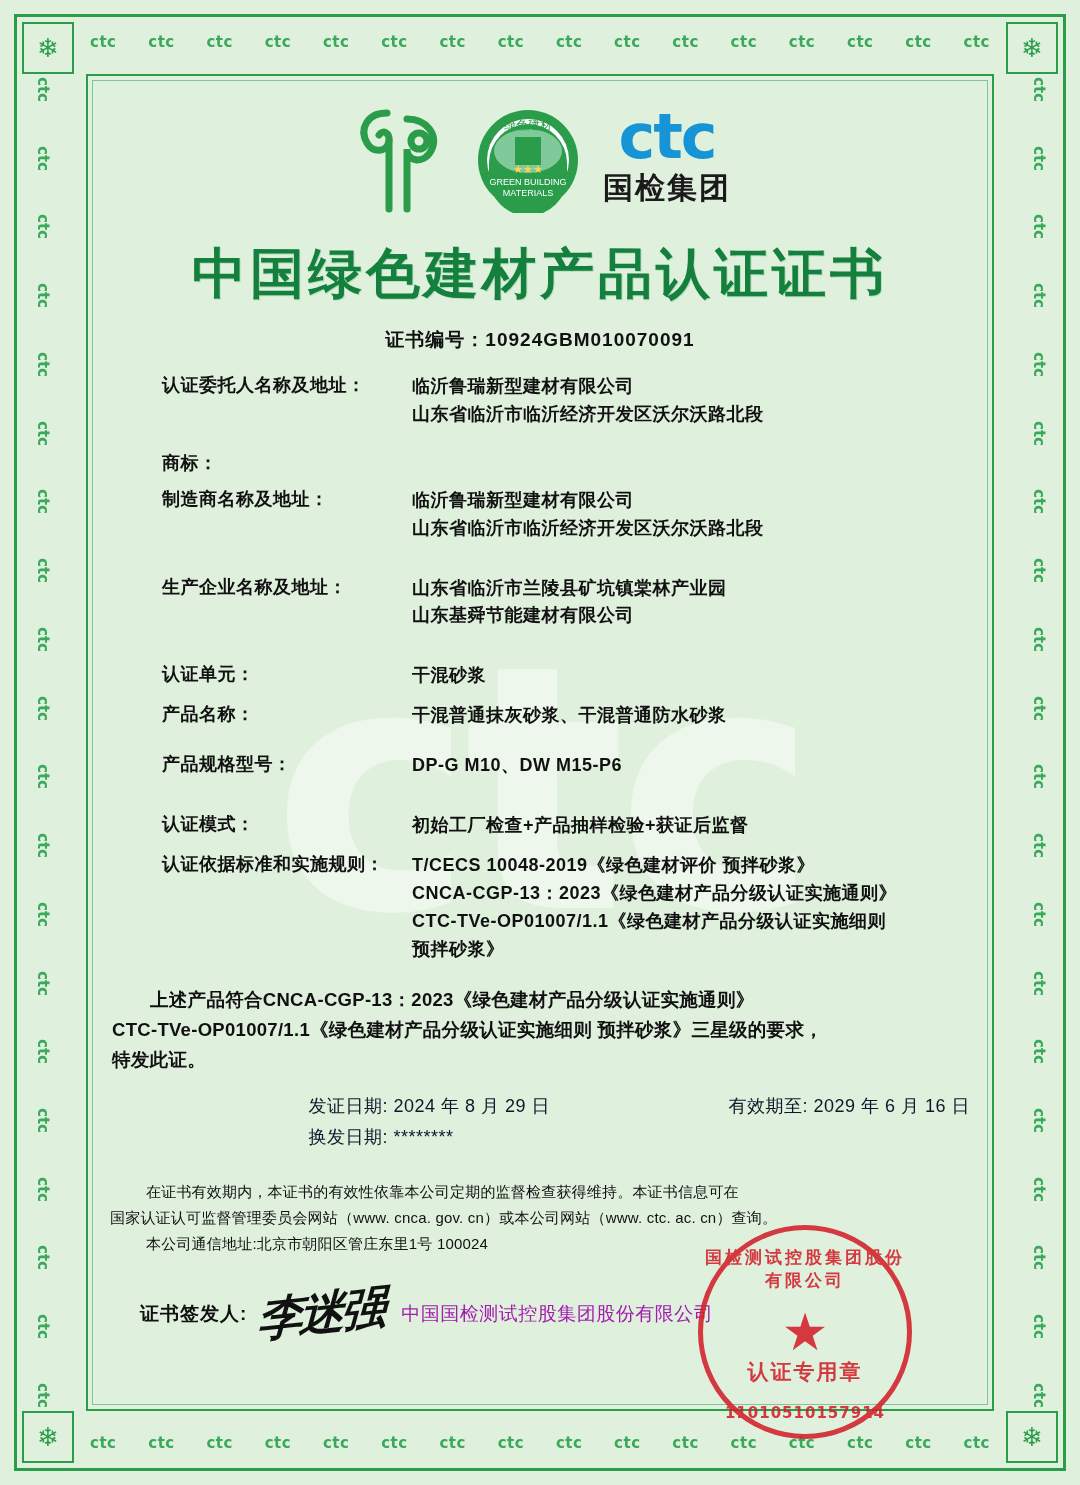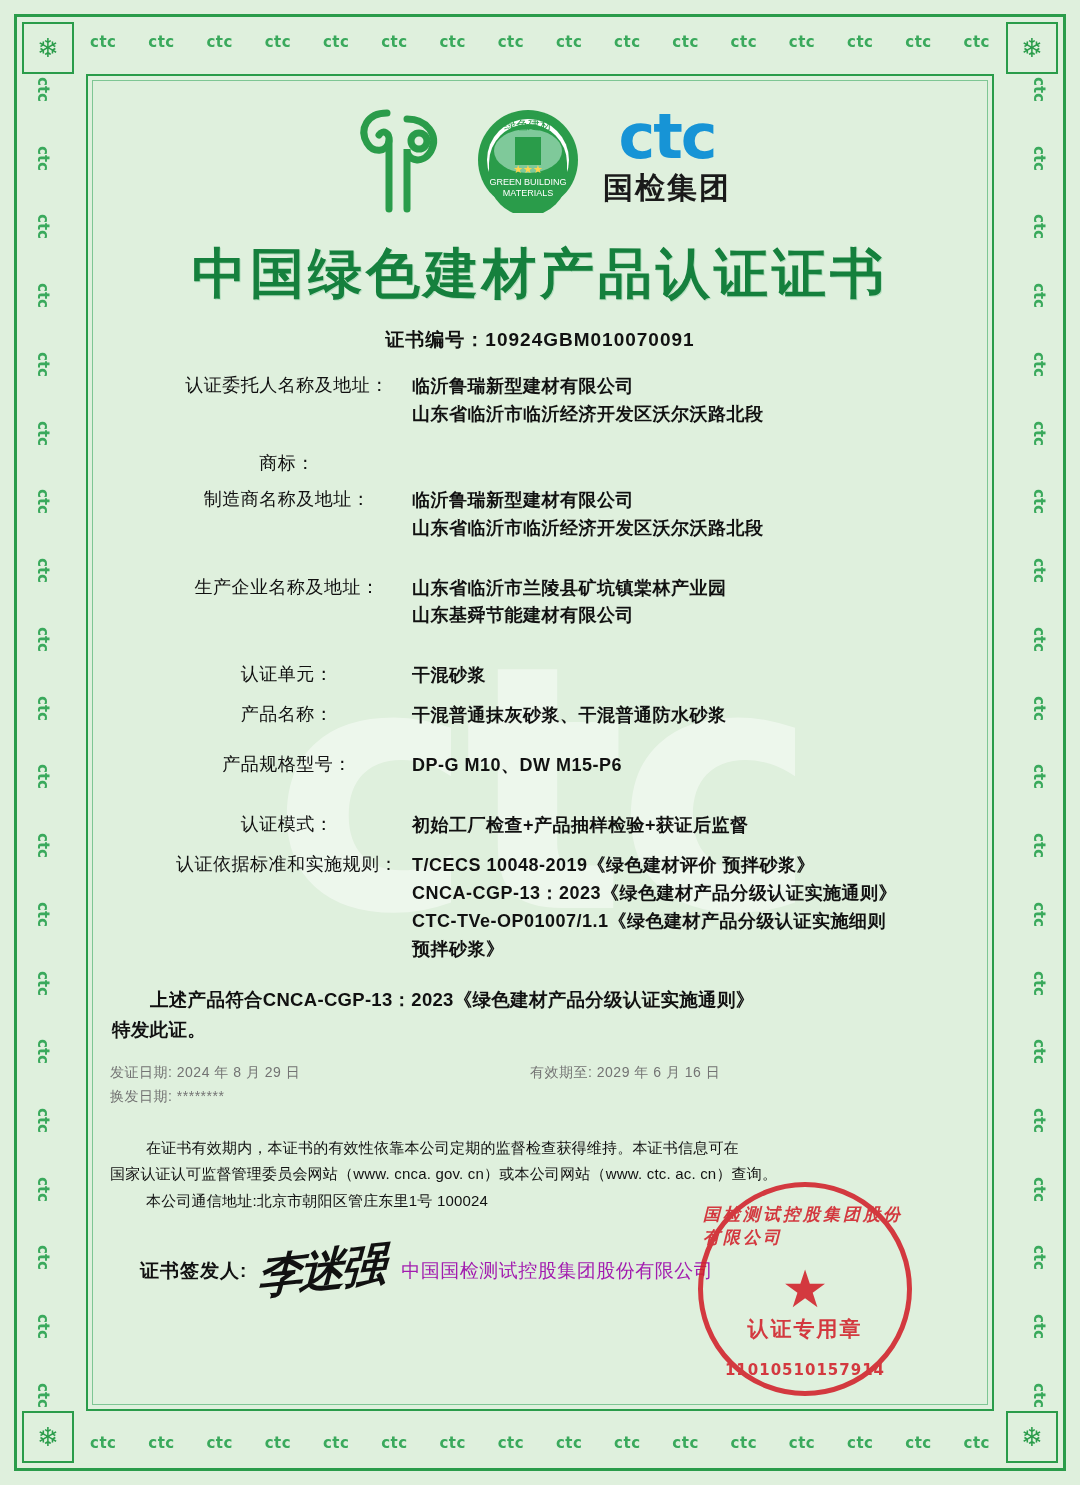--- a/index.html
+++ b/index.html
@@ -151,24 +151,23 @@
   }
   .field {
     display: flex;
     align-items: flex-start;
     margin-bottom: 12px;
   }
   .field .label {
     width: 250px;
     flex: 0 0 250px;
     font-size: 18px;
-    font-weight: normal;
+    font-weight: bold;
     color: #111;
     letter-spacing: 0.5px;
-    text-align: center;
   }
   .field .value {
     font-size: 18px;
     font-weight: bold;
     color: #111;
     letter-spacing: 0.5px;
     line-height: 1.55;
   }
   .field .value .l2 { display: block; }
   .gap-s { height: 10px; }
@@ -182,22 +181,23 @@
     line-height: 1.62;
     letter-spacing: 0.3px;
     padding-left: 2px;
   }
   .statement .indent { text-indent: 38px; display: block; }
 
   .dates {
     margin-top: 16px;
     display: flex;
     align-items: flex-start;
-    font-size: 14px;
-    color: #737373;
+    font-size: 18px;
+    color: #0f172a;
+    justify-content: flex-end;
   }
   .dates .left { width: 420px; }
   .dates .right { padding-top: 0px; }
   .dates .row { line-height: 1.7; letter-spacing: 0.5px; }
 
   .notes {
     margin-top: 26px;
     font-size: 15px;
     color: #111;
     line-height: 1.75;
@@ -256,24 +256,24 @@
     position: absolute;
     left: 0; right: 0; top: 128px;
     text-align: center;
     font-size: 21px;
     font-weight: bold;
     letter-spacing: 2px;
   }
   .seal .seal-top {
     position: absolute;
     left: 0; right: 0; top: 16px;
+    text-align: center;
     font-size: 17px;
     font-weight: bold;
     letter-spacing: 3px;
-    font-style: italic;
   }
   .seal .seal-code {
     position: absolute;
     left: 0; right: 0; bottom: 12px;
     text-align: center;
     font-family: "DejaVu Sans", sans-serif;
     font-size: 15px;
     font-weight: bold;
     letter-spacing: 1px;
   }
@@ -478,20 +478,21 @@
           <span class="l2">CNCA-CGP-13：2023《绿色建材产品分级认证实施通则》</span>
           <span class="l2">CTC-TVe-OP01007/1.1《绿色建材产品分级认证实施细则</span>
           <span class="l2">预拌砂浆》</span>
         </div>
       </div>
 
     </div>
 
     <div class="statement">
       <span class="indent">上述产品符合CNCA-CGP-13：2023《绿色建材产品分级认证实施通则》</span>
+      <span>CTC-TVe-OP01007/1.1《绿色建材产品分级认证实施细则 预拌砂浆》三星级的要求，</span>
       <span style="display:block">特发此证。</span>
     </div>
 
     <div class="dates">
       <div class="left">
         <div class="row">
           <span>发证日期:</span>
           <span>2024 年 8 月 29 日</span>
         </div>
         <div class="row">

